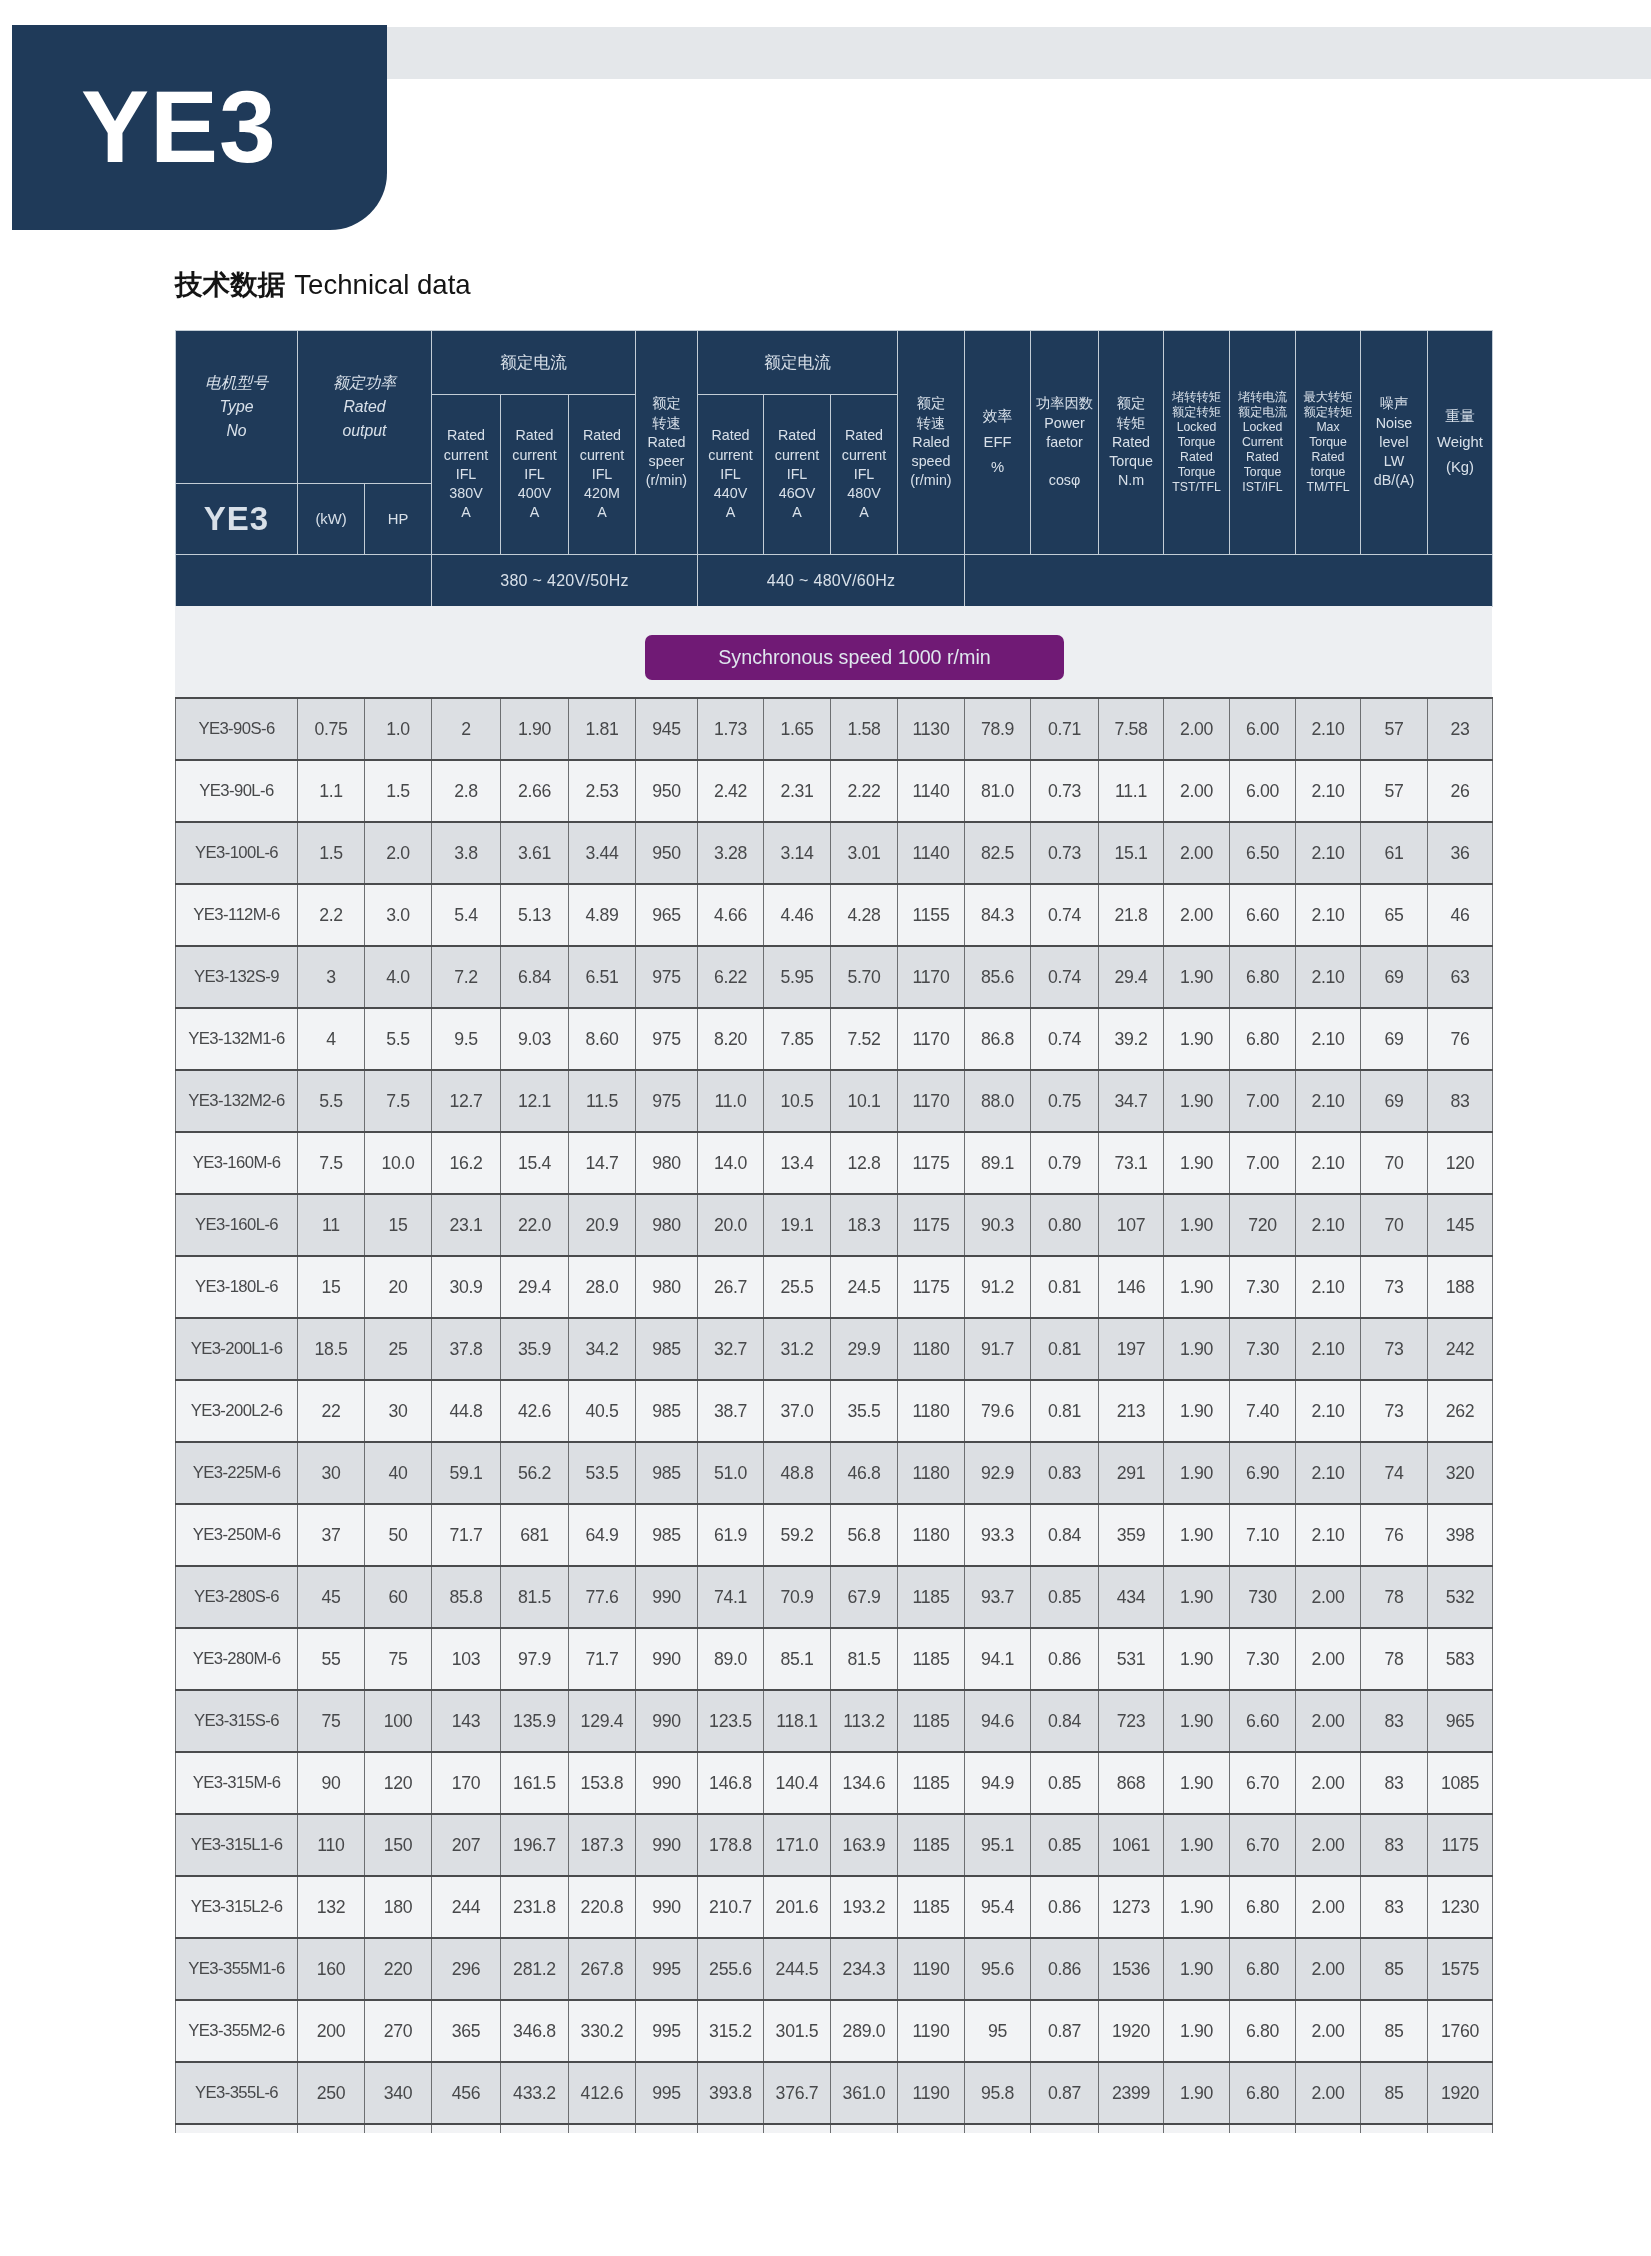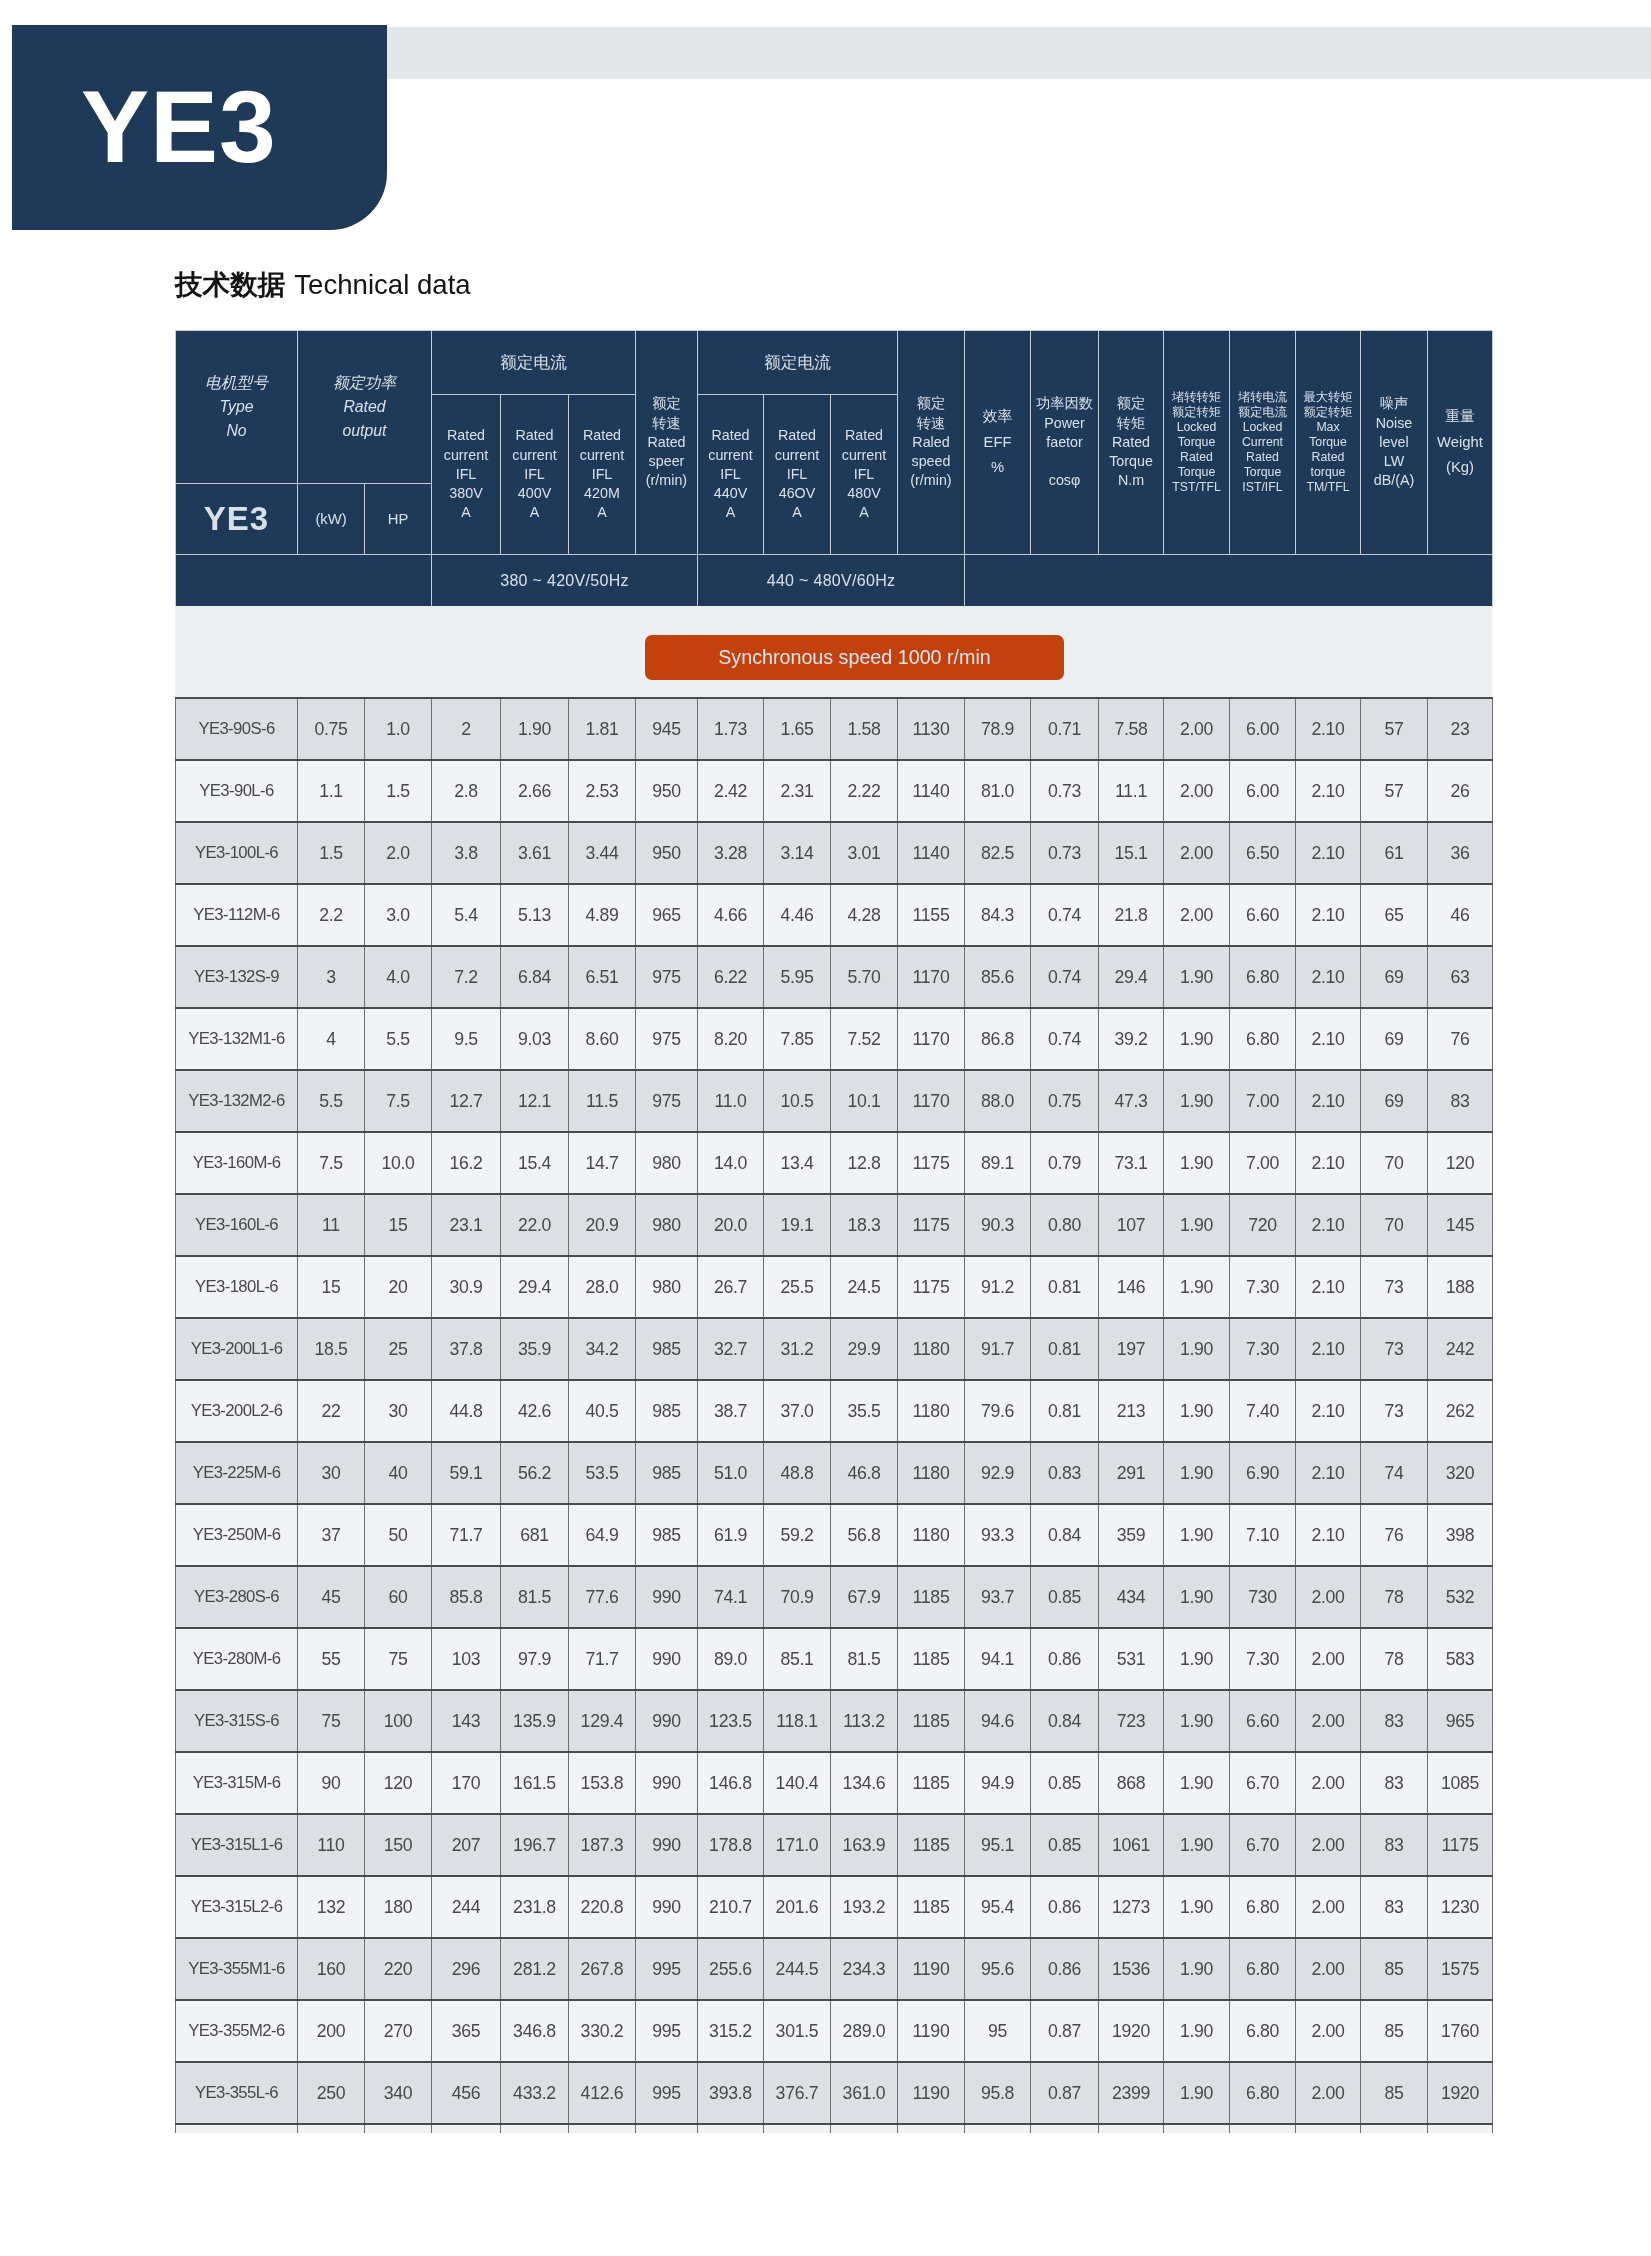--- a/index.html
+++ b/index.html
@@ -52,21 +52,21 @@
 
   
   .banner-area {
     position:absolute; left:175px; top:606px;
     width:1317px; height:92px;
     background:#edeff2;
   }
   .sync-btn {
     position:absolute; left:470px; top:28.6px;
     width:419px; height:45px;
-    background:#c2410c; border-radius:6.9px;
+    background:#701a75; border-radius:6.9px;
     color:#dfe7ee; font-size:19.7px;
     display:flex; align-items:center; justify-content:center;
   }
 
   
   .dtable {
     position:absolute; left:175px; top:697px;
     border-collapse:collapse; table-layout:fixed;
   }
   .dtable td {
@@ -321,21 +321,21 @@
         <td>12.7</td>
         <td>12.1</td>
         <td>11.5</td>
         <td>975</td>
         <td>11.0</td>
         <td>10.5</td>
         <td>10.1</td>
         <td>1170</td>
         <td>88.0</td>
         <td>0.75</td>
-        <td>47.3</td>
+        <td>34.7</td>
         <td>1.90</td>
         <td>7.00</td>
         <td>2.10</td>
         <td>69</td>
         <td>83</td>
       </tr>
       <tr class="even">
         <td>YE3-160M-6</td>
         <td>7.5</td>
         <td>10.0</td>

